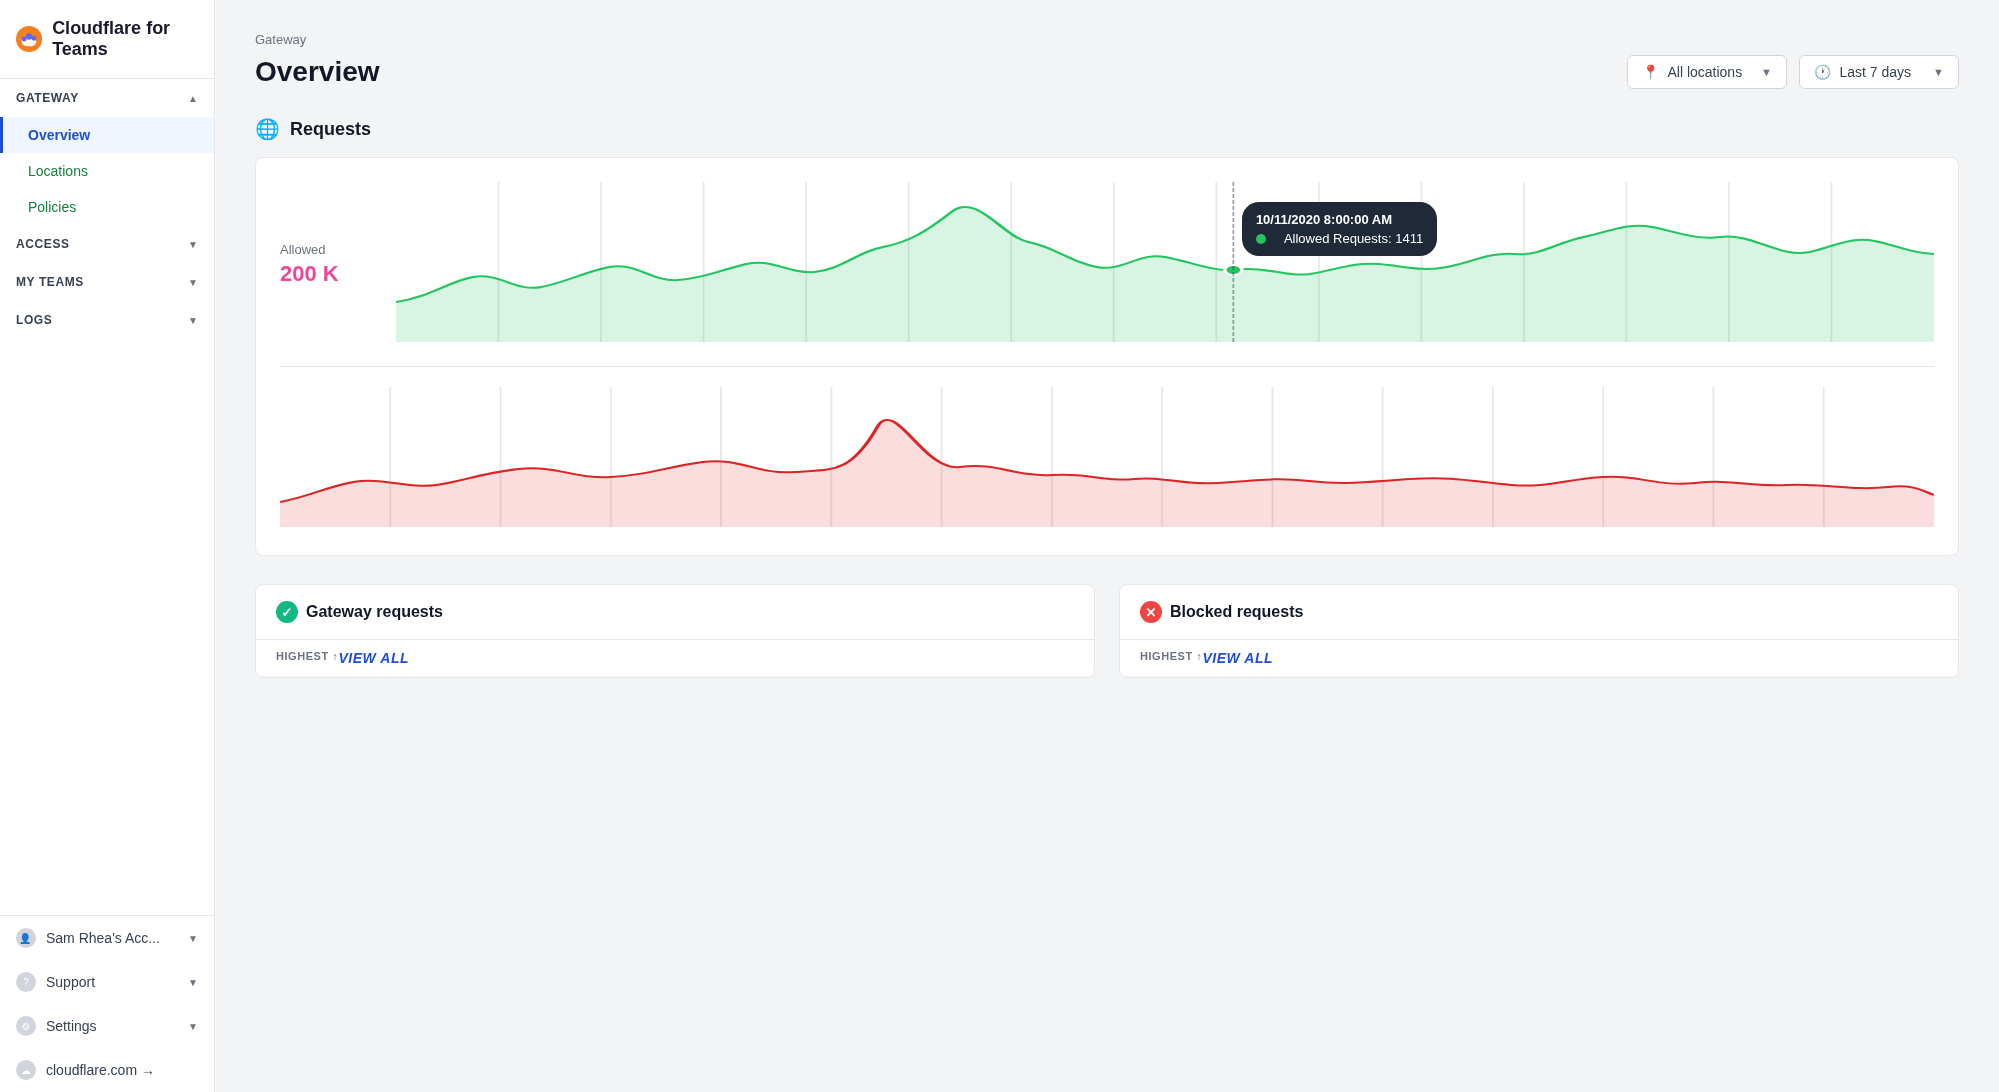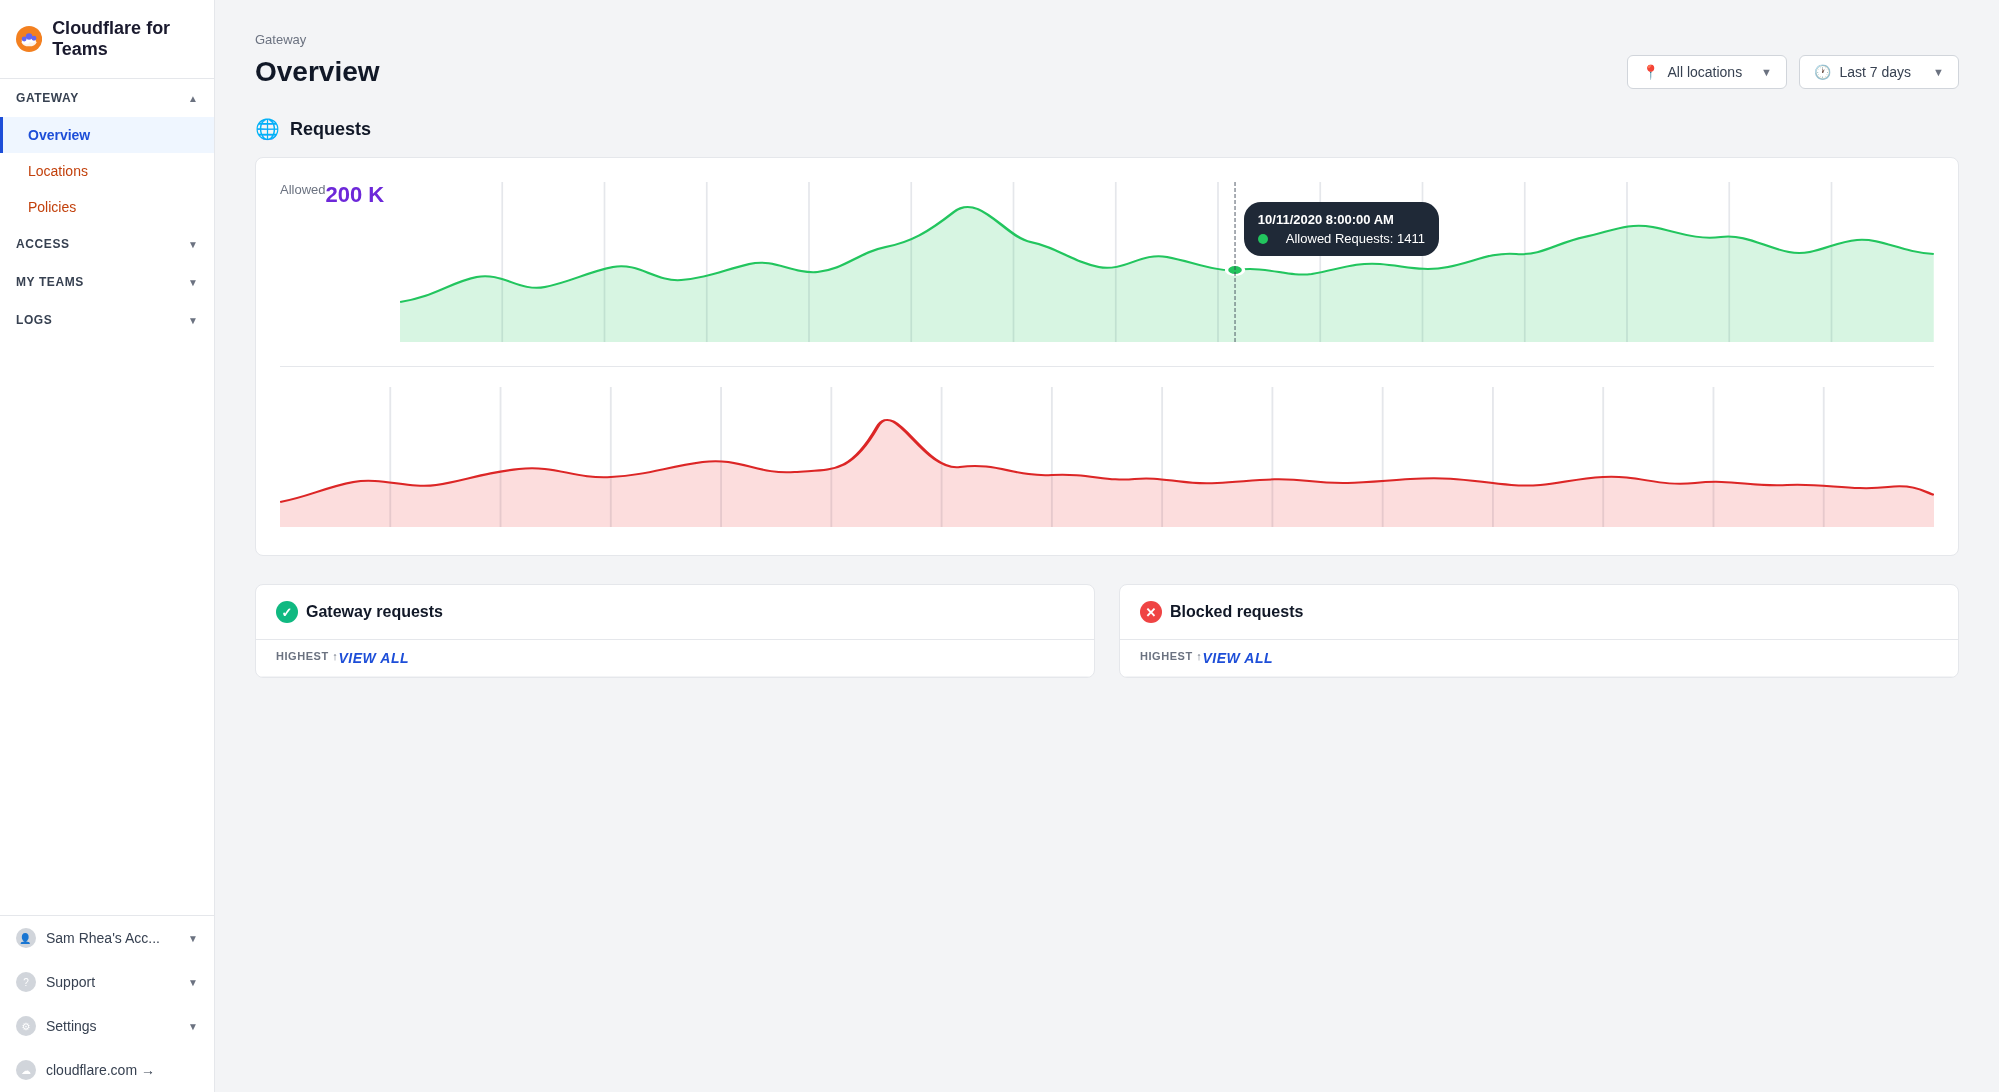--- a/index.html
+++ b/index.html
@@ -51,21 +51,21 @@
       text-transform: uppercase;
     }
     .sidebar-nav-item .chevron {
       font-size: 10px;
       color: #6b7280;
     }
     .sidebar-sub-item {
       padding: 10px 16px 10px 28px;
       cursor: pointer;
       font-size: 14px;
-      color: #c2410c;
+      color: #15803d;
       display: flex;
       align-items: center;
     }
     .sidebar-sub-item.active {
       color: #1d4ed8;
       font-weight: 600;
       border-left: 3px solid #1d4ed8;
       padding-left: 25px;
       background: #eff6ff;
     }
@@ -148,32 +148,32 @@
       padding: 24px;
       margin-bottom: 28px;
     }
     .chart-area {
       display: flex;
       gap: 16px;
     }
     .chart-label-col {
       min-width: 100px;
       display: flex;
-      flex-direction: row;
+      flex-direction: column;
       justify-content: center;
     }
     .chart-label-text {
       font-size: 13px;
       color: #6b7280;
       margin-bottom: 4px;
     }
     .chart-value {
       font-size: 22px;
       font-weight: 700;
-      color: #6d28d9;
+      color: #ec4899;
     }
     .chart-svg-container {
       flex: 1;
       position: relative;
     }
     .chart-divider {
       border: none;
       border-top: 1px solid #e5e7eb;
       margin: 20px 0;
     }

